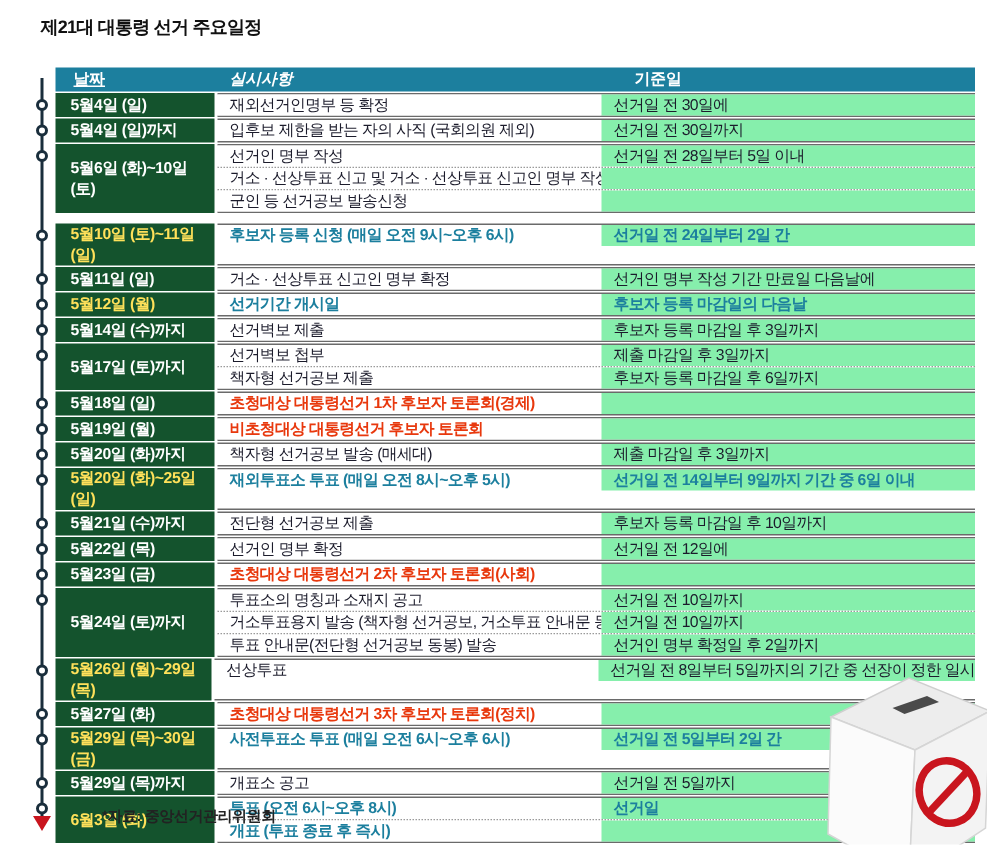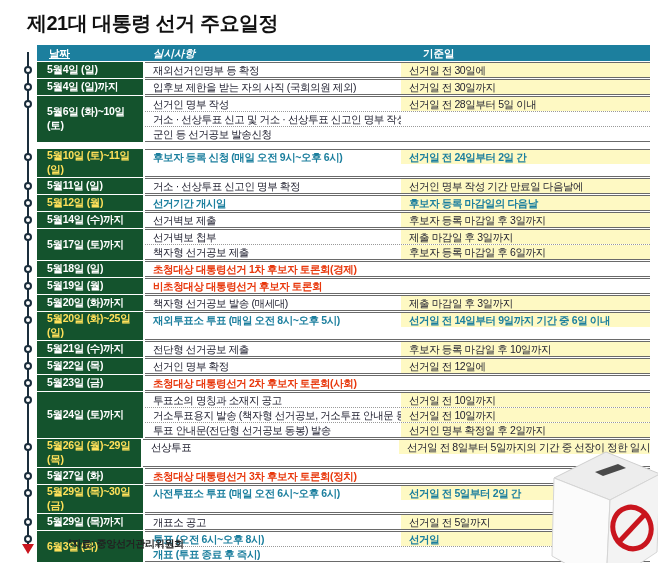--- a/index.html
+++ b/index.html
@@ -3,21 +3,21 @@
 <meta charset="utf-8">
 <style>
   html,body{margin:0;padding:0;}
   .stage{
     position:relative;width:658px;height:563px;background:#ffffff;
     font-family:"Liberation Sans","DejaVu Sans",sans-serif;
     overflow:hidden;
   }
   .title{
     position:absolute;left:27px;top:10px;margin:0;
-    font-size:20px;font-weight:bold;color:#111;letter-spacing:-0.5px;
+    font-size:12px;font-weight:bold;color:#111;letter-spacing:-0.5px;
   }
   
   .timeline-line{
     position:absolute;left:27px;top:52px;width:2px;height:492px;
     background:#1a2e3c;
   }
   .timeline-arrow{
     position:absolute;left:22px;top:544px;width:0;height:0;
     border-left:6px solid transparent;border-right:6px solid transparent;
     border-top:10px solid #c9151e;
@@ -36,25 +36,25 @@
   .sched-body{margin-top:1px;}
   .group{display:flex;margin-top:1px;}
   .group-gap{height:6px;}
   .g-date{
     width:106px;background:#14532d;color:#ffffff;font-weight:bold;
     padding:0 0 0 10px;box-sizing:border-box;display:flex;align-items:center;
     letter-spacing:-0.3px;
   }
   .g-date.hl{color:#ffe15a;}
   .g-rows{flex:1;margin-left:2px;border-top:1px solid #6a6a6a;border-bottom:1px solid #6a6a6a;}
-  .line{display:flex;height:14px;line-height:14px;align-items:flex-end;}
+  .line{display:flex;height:14px;line-height:14px;}
   .line + .line{border-top:1px dotted #9a9a9a;}
   .c-item{width:256px;background:#ffffff;padding-left:8px;box-sizing:border-box;
     color:#1b1b2b;white-space:nowrap;overflow:hidden;letter-spacing:-0.4px;}
-  .c-basis{flex:1;background:#fef9c3;padding-left:8px;color:#1b1b2b;white-space:nowrap;
+  .c-basis{flex:1;background:#86efac;padding-left:8px;color:#1b1b2b;white-space:nowrap;
     overflow:hidden;letter-spacing:-0.4px;}
   .line.teal .c-item,.line.teal .c-basis{color:#1c7f9e;font-weight:bold;}
   .line.red .c-item{color:#e8380d;font-weight:bold;}
   .source{
     position:absolute;left:68px;top:537px;font-size:10px;font-weight:bold;color:#222;
     letter-spacing:-0.3px;
   }
   .ballot-box{position:absolute;left:540px;top:440px;z-index:5;}
 </style>
 </head>

